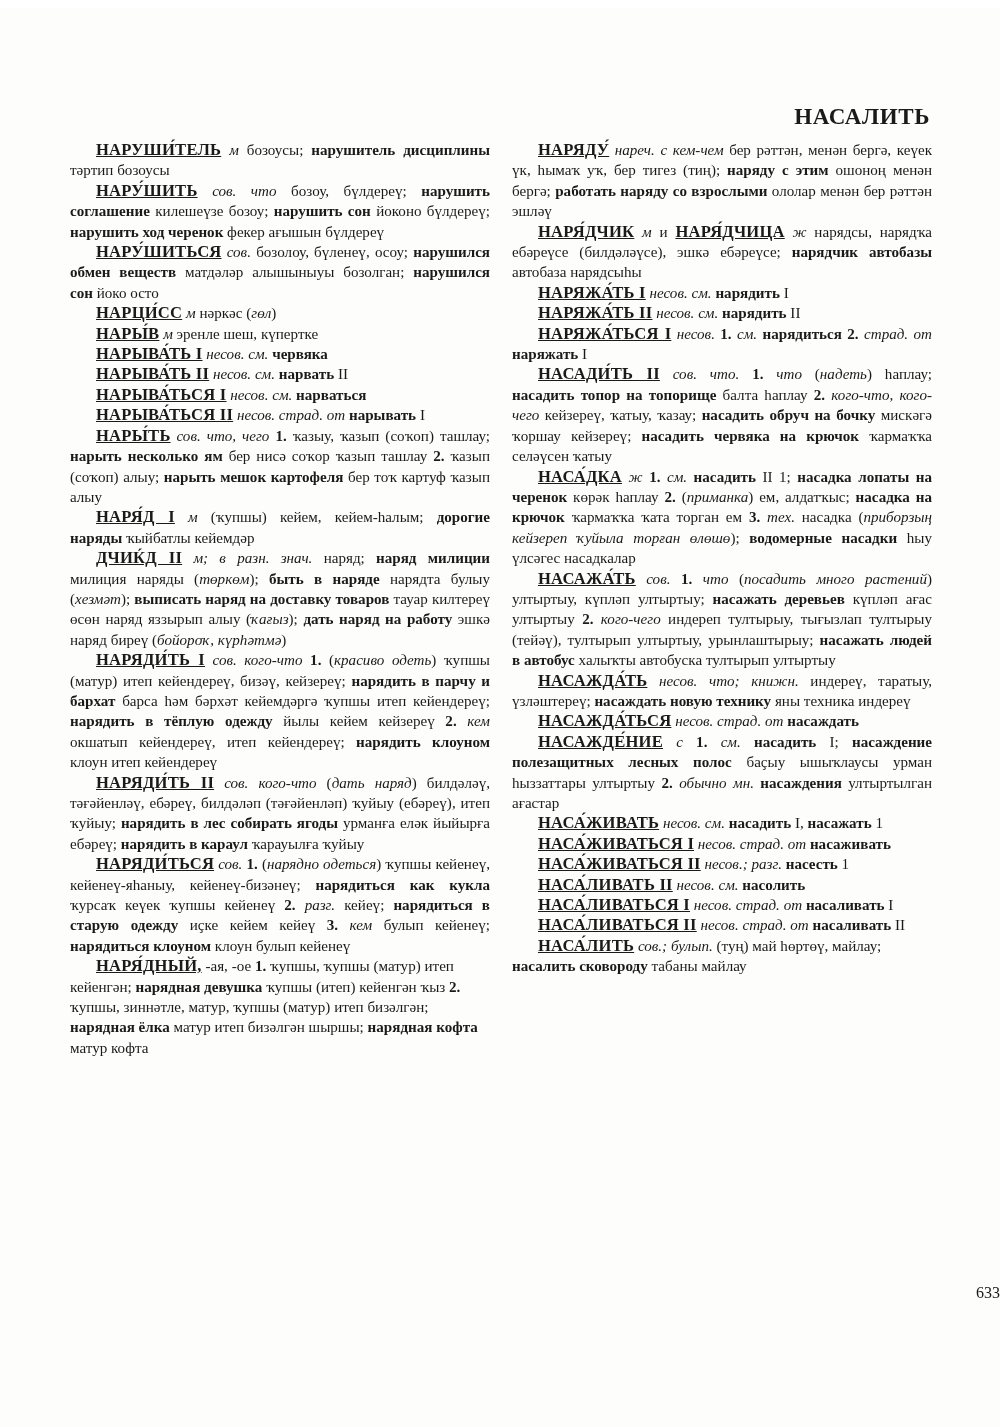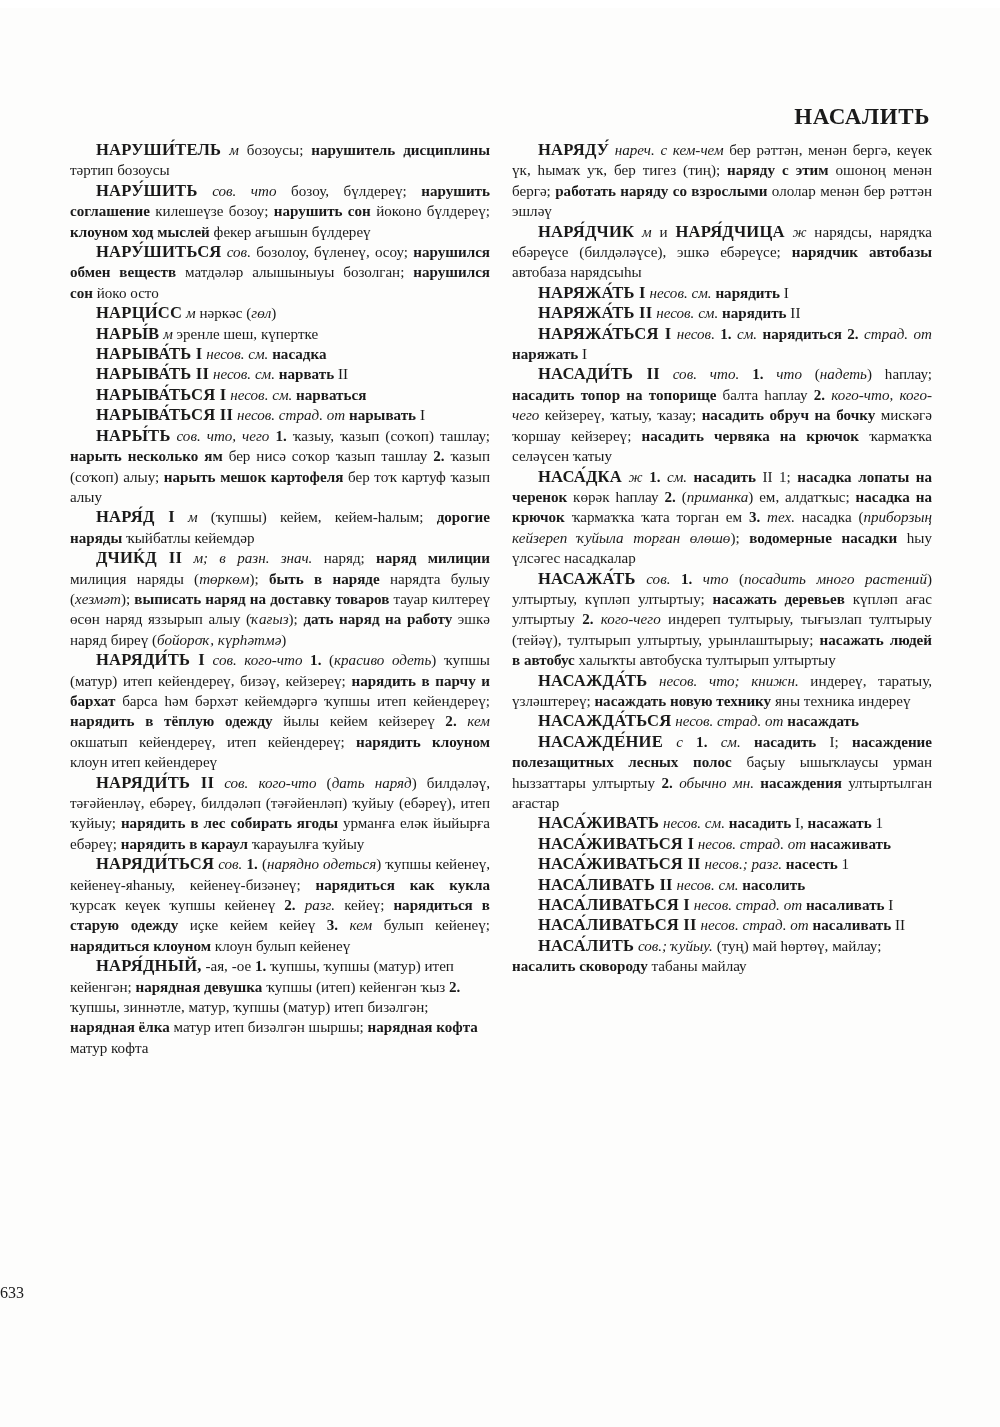--- a/index.html
+++ b/index.html
@@ -52,46 +52,47 @@
     margin: 0 0 0 0;
     text-indent: 26px;
     text-align: justify;
   }
   .entry:last-child { text-align: left; }
   .entry.nojust { text-align: left; }
   .hw {
     font-weight: bold;
     font-size: 16.6px;
     letter-spacing: 0.2px;
+    text-decoration: underline;
   }
   .page-number {
     position: absolute;
     top: 1276px;
     left: 0;
     width: 1000px;
-    text-align: left;
+    text-align: right;
     font-size: 16px;
     font-family: "Liberation Serif", "DejaVu Serif", serif;
   }
 </style>
 </head>
 <body>
 
 <div class="page">
 
   <div class="running-head">НАСАЛИТЬ</div>
 
   <div class="columns">
     <div class="col">
         <p class="entry"><span class="hw">НАРУШИ́ТЕЛЬ</span> <i>м</i> бозоусы; <b>нарушитель дисциплины</b> тәртип бозоусы</p>
-        <p class="entry"><span class="hw">НАРУ́ШИТЬ</span> <i>сов. что</i> бозоу, бүлдереү; <b>нарушить соглашение</b> килешеүзе бозоу; <b>нарушить сон</b> йоконо бүлдереү; <b>клоуном ход мыслей</b> фекер ағышын бүлдереү</p>
+        <p class="entry"><span class="hw">НАРУ́ШИТЬ</span> <i>сов. что</i> бозоу, бүлдереү; <b>нарушить соглашение</b> килешеүзе бозоу; <b>нарушить сон</b> йоконо бүлдереү; <b>нарушить ход черенок</b> фекер ағышын бүлдереү</p>
         <p class="entry"><span class="hw">НАРУ́ШИТЬСЯ</span> <i>сов.</i> бозолоу, бүленеү, осоу; <b>нарушился обмен веществ</b> матдәләр алышыныуы бозолган; <b>нарушился сон</b> йоко осто</p>
         <p class="entry"><span class="hw">НАРЦИ́СС</span> <i>м</i> нәркәс (<i>гөл</i>)</p>
         <p class="entry"><span class="hw">НАРЫ́В</span> <i>м</i> эренле шеш, күпертке</p>
-        <p class="entry"><span class="hw">НАРЫВА́ТЬ I</span> <i>несов. см.</i> <b>насадка</b></p>
+        <p class="entry"><span class="hw">НАРЫВА́ТЬ I</span> <i>несов. см.</i> <b>червяка</b></p>
         <p class="entry"><span class="hw">НАРЫВА́ТЬ II</span> <i>несов. см.</i> <b>нарвать</b> II</p>
         <p class="entry"><span class="hw">НАРЫВА́ТЬСЯ I</span> <i>несов. см.</i> <b>нарваться</b></p>
         <p class="entry"><span class="hw">НАРЫВА́ТЬСЯ II</span> <i>несов. страд. от</i> <b>нарывать</b> I</p>
         <p class="entry"><span class="hw">НАРЫ́ТЬ</span> <i>сов. что, чего</i> <b>1.</b> ҡазыу, ҡазып (соҡоп) ташлау; <b>нарыть несколько ям</b> бер нисә соҡор ҡазып ташлау <b>2.</b> ҡазып (соҡоп) алыу; <b>нарыть мешок картофеля</b> бер тоҡ картуф ҡазып алыу</p>
         <p class="entry"><span class="hw">НАРЯ́Д I</span> <i>м</i> (ҡупшы) кейем, кейем-hалым; <b>дорогие наряды</b> ҡыйбатлы кейемдәр</p>
         <p class="entry"><span class="hw">ДЧИЌД II</span> <i>м; в разн. знач.</i> наряд; <b>наряд милиции</b> милиция наряды (<i>төркөм</i>); <b>быть в наряде</b> нарядта булыу (<i>хезмәт</i>); <b>выписать наряд на доставку товаров</b> тауар килтереү өсөн наряд яззырып алыу (<i>ҡағыз</i>); <b>дать наряд на работу</b> эшкә наряд биреү (<i>бойороҡ, күрhәтмә</i>)</p>
         <p class="entry"><span class="hw">НАРЯДИ́ТЬ I</span> <i>сов. кого-что</i> <b>1.</b> (<i>красиво одеть</i>) ҡупшы (матур) итеп кейендереү, бизәү, кейзереү; <b>нарядить в парчу и бархат</b> барса hәм бәрхәт кейемдәргә ҡупшы итеп кейендереү; <b>нарядить в тёплую одежду</b> йылы кейем кейзереү <b>2.</b> <i>кем</i> окшатып кейендереү, итеп кейендереү; <b>нарядить клоуном</b> клоун итеп кейендереү</p>
         <p class="entry"><span class="hw">НАРЯДИ́ТЬ II</span> <i>сов. кого-что</i> (<i>дать наряд</i>) билдәләү, тәғәйенләү, ебәреү, билдәләп (тәғәйенләп) ҡуйыу (ебәреү), итеп ҡуйыу; <b>нарядить в лес собирать ягоды</b> урманға еләк йыйырға ебәреү; <b>нарядить в караул</b> ҡарауылға ҡуйыу</p>
         <p class="entry"><span class="hw">НАРЯДИ́ТЬСЯ</span> <i>сов.</i> <b>1.</b> (<i>нарядно одеться</i>) ҡупшы кейенеү, кейенеү-яhаныу, кейенеү-бизәнеү; <b>нарядиться как кукла</b> ҡурсаҡ кеүек ҡупшы кейенеү <b>2.</b> <i>разг.</i> кейеү; <b>нарядиться в старую одежду</b> иҫке кейем кейеү <b>3.</b> <i>кем</i> булып кейенеү; <b>нарядиться клоуном</b> клоун булып кейенеү</p>
         <p class="entry nojust"><span class="hw">НАРЯ́ДНЫЙ,</span> -ая, -ое <b>1.</b> ҡупшы, ҡупшы (матур) итеп кейенгән; <b>нарядная девушка</b> ҡупшы (итеп) кейенгән ҡыз <b>2.</b> ҡупшы, зиннәтле, матур, ҡупшы (матур) итеп бизәлгән; <b>нарядная ёлка</b> матур итеп бизәлгән шыршы; <b>нарядная кофта</b> матур кофта</p>
@@ -107,19 +108,19 @@
         <p class="entry"><span class="hw">НАСАЖА́ТЬ</span> <i>сов.</i> <b>1.</b> <i>что</i> (<i>посадить много растений</i>) ултыртыу, күпләп ултыртыу; <b>насажать деревьев</b> күпләп ағас ултыртыу <b>2.</b> <i>кого-чего</i> индереп тултырыу, тығызлап тултырыу (тейәү), тултырып ултыртыу, урынлаштырыу; <b>насажать людей в автобус</b> халыҡты автобуска тултырып ултыртыу</p>
         <p class="entry"><span class="hw">НАСАЖДА́ТЬ</span> <i>несов. что; книжн.</i> индереү, таратыу, үзләштереү; <b>насаждать новую технику</b> яны техника индереү</p>
         <p class="entry"><span class="hw">НАСАЖДА́ТЬСЯ</span> <i>несов. страд. от</i> <b>насаждать</b></p>
         <p class="entry"><span class="hw">НАСАЖДЕ́НИЕ</span> <i>с</i> <b>1.</b> <i>см.</i> <b>насадить</b> I; <b>насаждение полезащитных лесных полос</b> баҫыу ышыҡлаусы урман hыззаттары ултыртыу <b>2.</b> <i>обычно мн.</i> <b>насаждения</b> ултыртылган ағастар</p>
         <p class="entry"><span class="hw">НАСА́ЖИВАТЬ</span> <i>несов. см.</i> <b>насадить</b> I, <b>насажать</b> 1</p>
         <p class="entry"><span class="hw">НАСА́ЖИВАТЬСЯ I</span> <i>несов. страд. от</i> <b>насаживать</b></p>
         <p class="entry"><span class="hw">НАСА́ЖИВАТЬСЯ II</span> <i>несов.; разг.</i> <b>насесть</b> 1</p>
         <p class="entry"><span class="hw">НАСА́ЛИВАТЬ II</span> <i>несов. см.</i> <b>насолить</b></p>
         <p class="entry"><span class="hw">НАСА́ЛИВАТЬСЯ I</span> <i>несов. страд. от</i> <b>насаливать</b> I</p>
         <p class="entry"><span class="hw">НАСА́ЛИВАТЬСЯ II</span> <i>несов. страд. от</i> <b>насаливать</b> II</p>
-        <p class="entry nojust"><span class="hw">НАСА́ЛИТЬ</span> <i>сов.; ҡуйыу.</i> (туң) май hөртөү, майлау; <b>насалить сковороду</b> табаны майлау</p>
+        <p class="entry nojust"><span class="hw">НАСА́ЛИТЬ</span> <i>сов.; булып.</i> (туң) май hөртөү, майлау; <b>насалить сковороду</b> табаны майлау</p>
       </div>
   </div>
 
   <div class="page-number">633</div>
 
 </div>
 
 </body></html>

